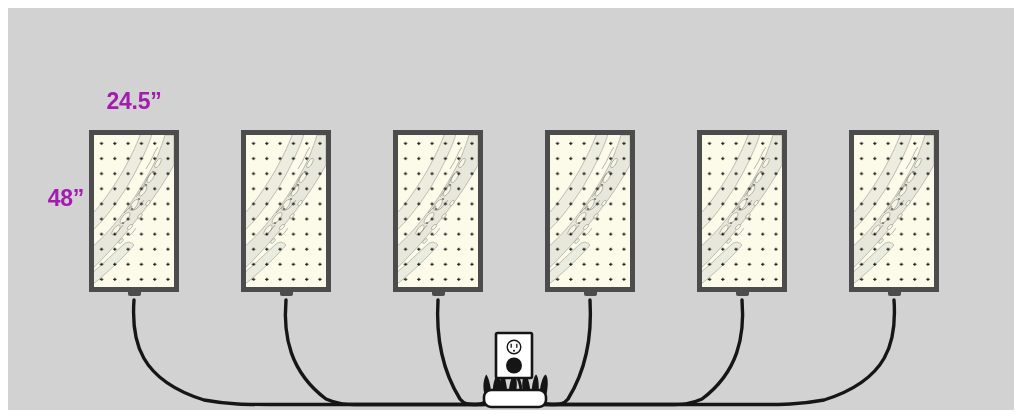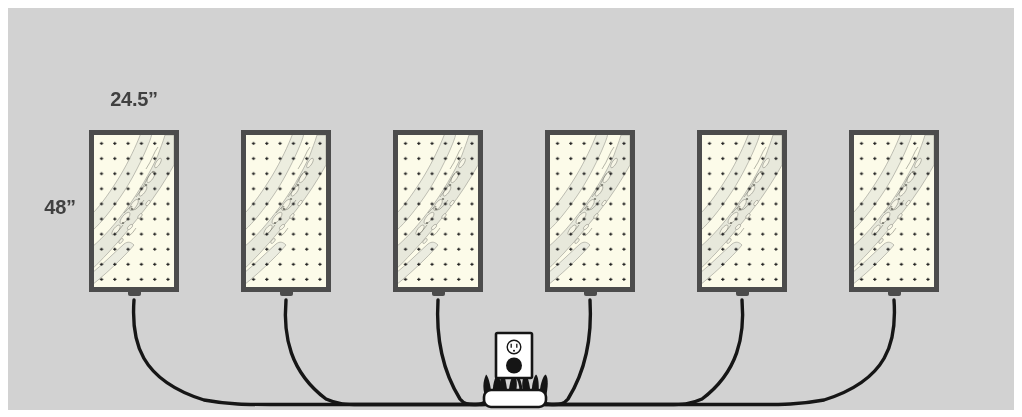--- a/index.html
+++ b/index.html
@@ -1,21 +1,21 @@
 <!DOCTYPE html>
 <html><head>
 <meta charset="utf-8">
 <style>
   html,body{margin:0;padding:0;background:#ffffff;}
   .stage{position:relative;width:1022px;height:417px;background:#ffffff;overflow:hidden;
          font-family:"Liberation Sans","DejaVu Sans",sans-serif;}
   .wall{position:absolute;left:8px;top:8px;width:1006px;height:402px;background:#d2d2d2;}
-  .dim-label{position:absolute;font-weight:bold;font-size:20px;color:#404040;letter-spacing:-.3px;}
+  .dim-label{position:absolute;font-weight:bold;font-size:23px;color:#a21caf;letter-spacing:-.3px;}
   .dim-label.w{left:81px;top:80px;width:90px;text-align:center;}
-  .dim-label.h{left:28px;top:188px;width:48px;text-align:center;}
+  .dim-label.h{left:28px;top:177px;width:48px;text-align:right;}
   .panel{position:absolute;top:122px;width:90px;height:162px;box-sizing:border-box;
          border:5px solid #4c4c4c;background:#fcfbe9;}
   .panel .art{display:block;width:80px;height:152px;}
   .panel .tab{position:absolute;left:50%;bottom:-9px;width:13px;height:9px;margin-left:-6.5px;
               background:#4c4c4c;border-radius:0 0 2px 2px;}
   .wires{position:absolute;left:0;top:0;width:1006px;height:402px;pointer-events:none;}
   .hiddefs{position:absolute;width:0;height:0;overflow:hidden;}
 </style>
 </head>
 <body>

